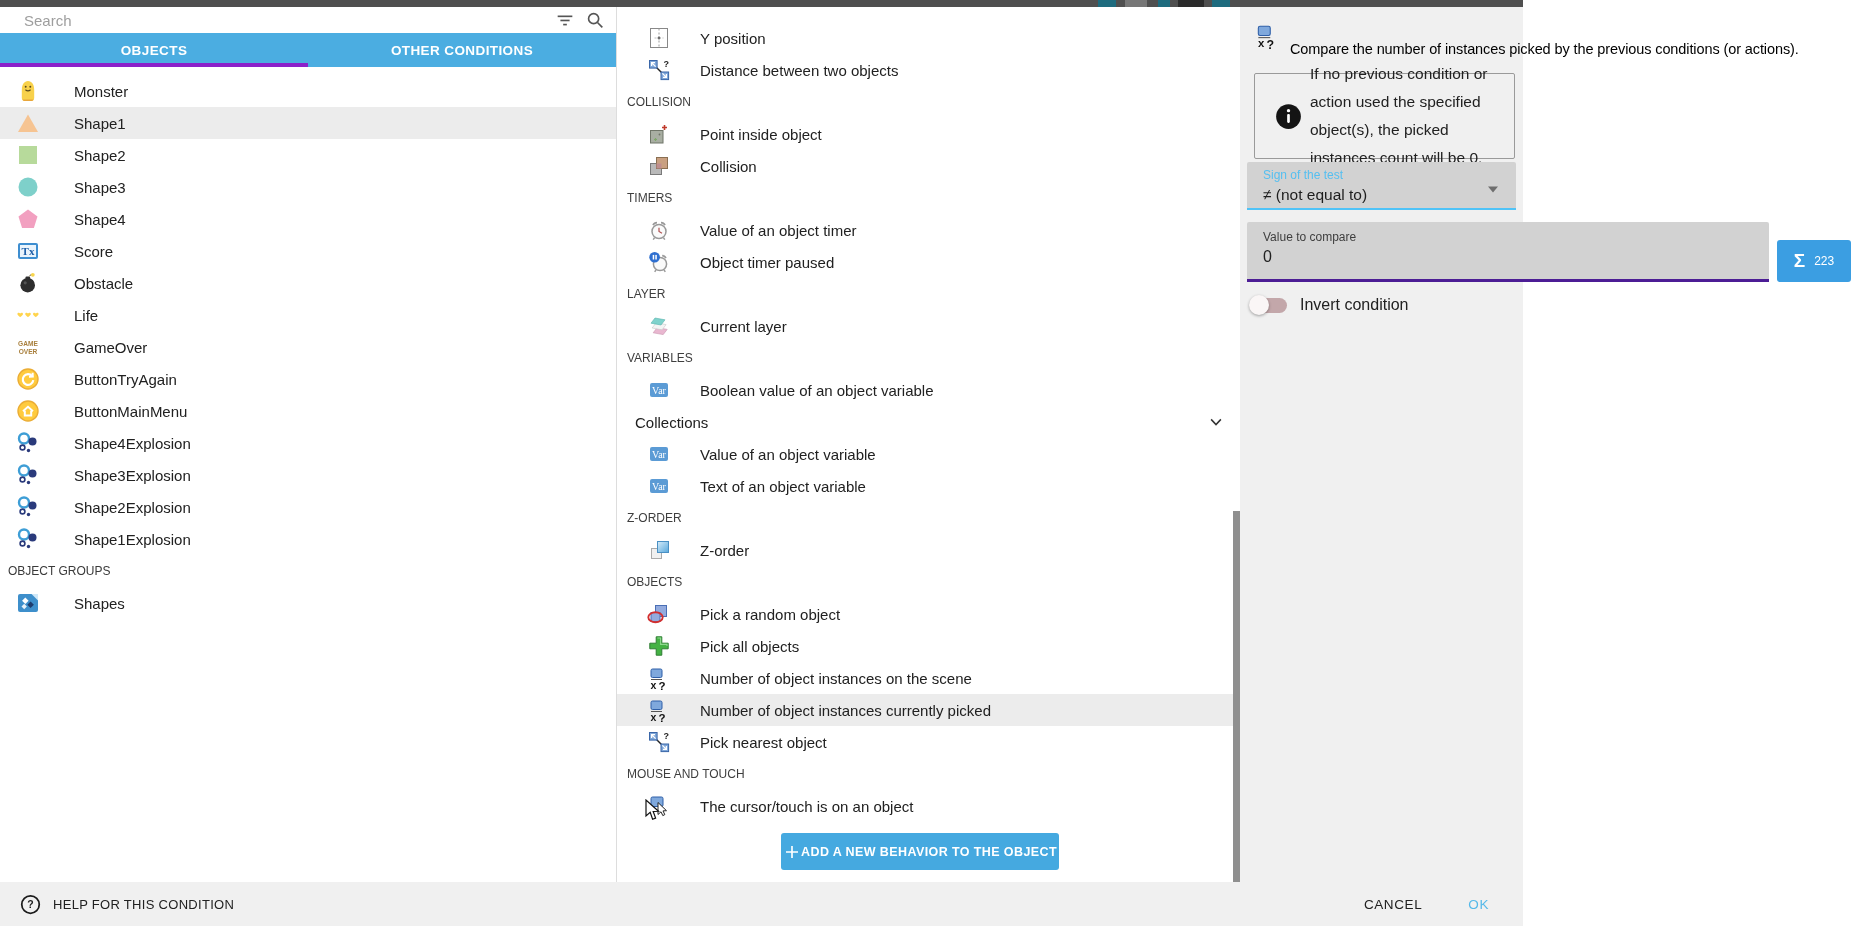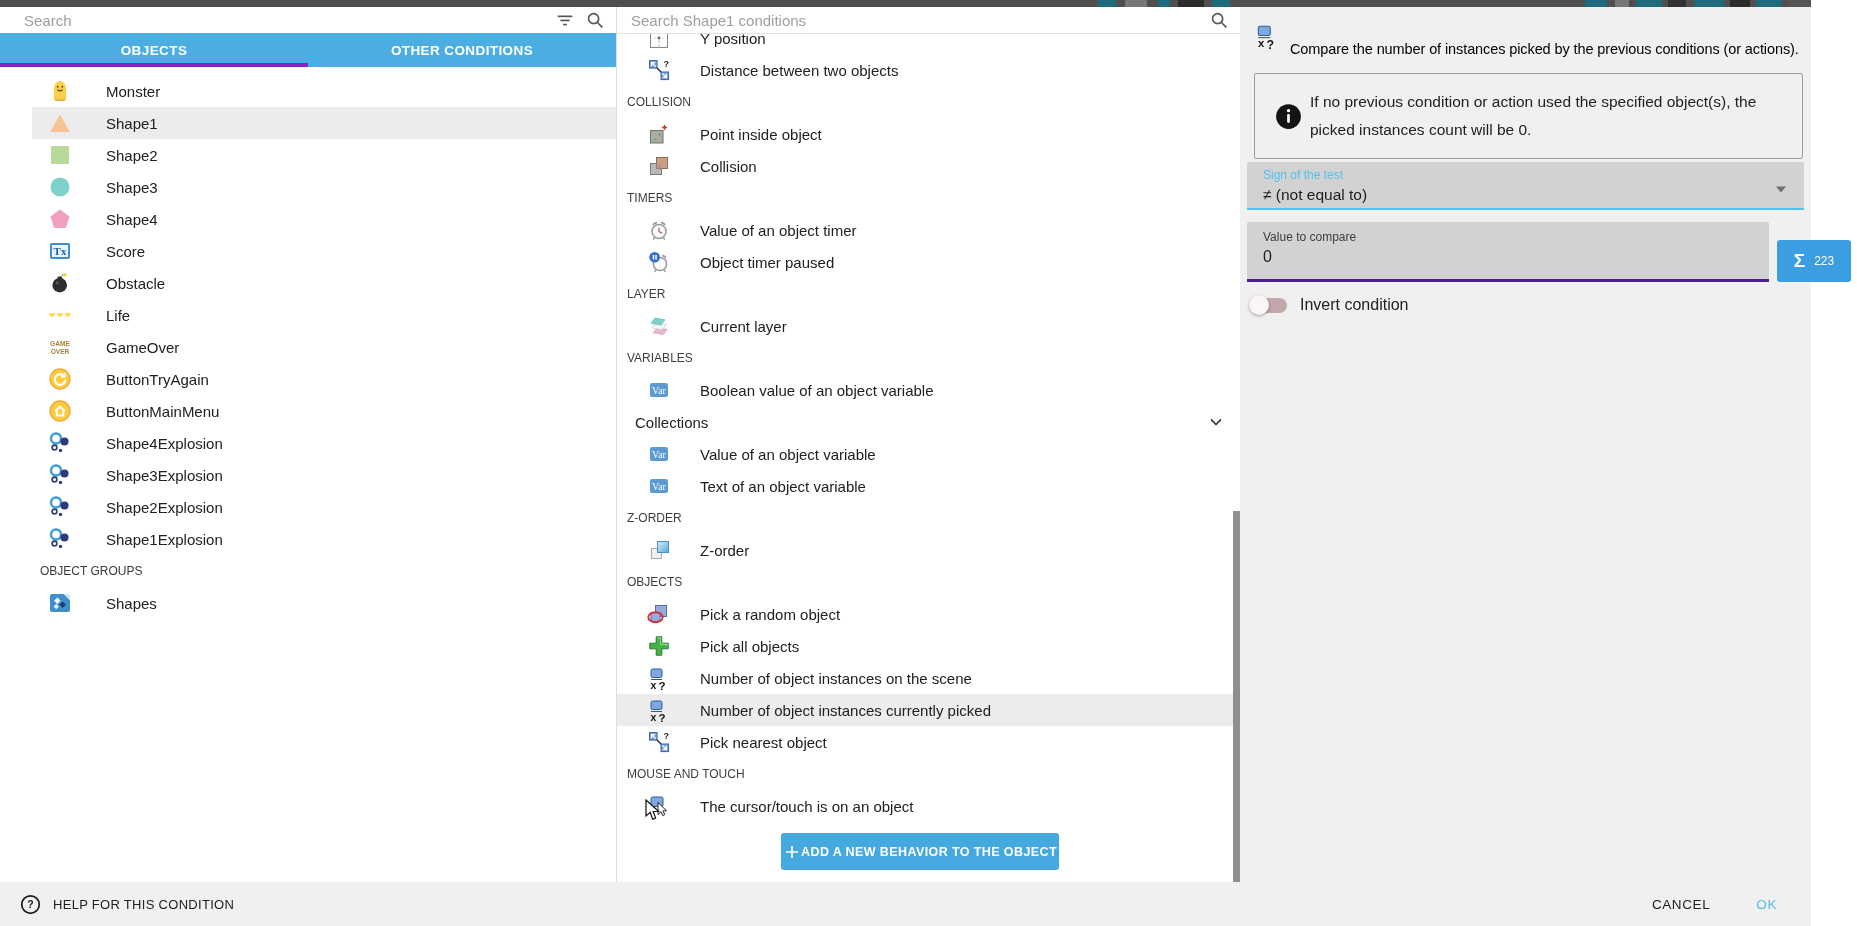--- a/index.html
+++ b/index.html
@@ -1,39 +1,39 @@
 <!DOCTYPE html>
 <html><head>
 <meta charset="utf-8">
 <style>
   * { margin:0; padding:0; box-sizing:border-box; }
   html,body { width:1857px; height:926px; overflow:hidden; background:#fff;
     font-family:"Liberation Sans","DejaVu Sans",sans-serif; }
-  .screen { position:relative; width:1811px; height:926px; background:#fff; }
+  .screen { position:relative; width:1523px; height:926px; background:#fff; }
 
   
   .topstrip { position:absolute; top:0; left:0; right:0; height:7px; background:#4f4f4f; overflow:hidden; }
   .topstrip i { position:absolute; top:0; height:7px; display:block; }
 
   .panels { position:absolute; top:7px; left:0; right:0; bottom:44px; display:flex; }
 
   
   .left { width:617px; background:#fff; border-right:1px solid #ddd; position:relative; flex:none; }
   .lsearch { height:26px; display:flex; align-items:center; padding:0 10px 0 24px; }
   .lsearch input { flex:1; border:none; outline:none; font-size:15px; color:#212121;
     font-family:inherit; background:transparent; }
   .lsearch input::placeholder { color:#9e9e9e; }
   .icn { display:inline-flex; width:24px; height:24px; flex:none; }
   .icn svg { width:100%; height:100%; }
   .icn-sm { width:22px; height:22px; }
   .tabs { height:34px; background:#4badE1; display:flex; position:relative; }
   .tab { flex:1; display:flex; align-items:center; justify-content:center; color:#fff;
     font-size:13.5px; font-weight:bold; letter-spacing:.4px; cursor:pointer; }
   .tab-underline { position:absolute; left:0; bottom:0; width:50%; height:4px; background:#8b20c9; }
-  .objlist { margin-top:8px;margin-left:32px; }
+  .objlist { margin-top:8px; }
   .orow { height:32px; display:flex; align-items:center; }
   .orow.sel { background:#ececec; }
   .orow .icn { margin-left:16px; }
   .olabel { margin-left:34px; font-size:15px; color:#212121; }
   .lhead { height:32px; display:flex; align-items:center; padding-left:8px;
     font-size:12px; color:#3a3a3a; }
 
   
   .middle { width:623px; background:#fff; position:relative; flex:none; overflow:hidden; }
   .msearch { position:absolute; top:0; left:0; right:0; height:27px; background:#fff; z-index:3;
@@ -514,29 +514,20 @@
           <div class="crow">
             <span class="icn">
               <svg viewBox="0 0 24 24">
                 <rect x="4" y="3" width="12" height="9.5" rx="1.5" fill="#7FA8DC" stroke="#2F5FA8"></rect>
                 <path d="M11 8.5 L11 20.5 L14 17.8 L15.8 21.6 L17.8 20.6 L16 16.9 L19.5 16.7 Z" fill="#fff" stroke="#222" stroke-width="1"></path>
               </svg>
             </span>
             <span class="clabel">The cursor/touch is on an object</span>
           </div>
         </div>
-      <div class="msearch">
-        <input type="text" placeholder="Search Shape1 conditions" style="">
-        <span class="icn icn-sm">
-          <svg viewBox="0 0 24 24">
-              <circle cx="10.5" cy="10.5" r="5.5" fill="none" stroke="#555" stroke-width="1.8"></circle>
-              <line x1="14.7" y1="14.7" x2="20" y2="20" stroke="#555" stroke-width="1.8"></line>
-            </svg>
-        </span>
-      </div>
       <button class="addbehavior">
         <span class="icn">
           <svg viewBox="0 0 24 24">
               <path d="M12 4 v16 M4 12 h16" stroke="#fff" stroke-width="2.2" fill="none"></path>
             </svg>
         </span>
         <span>ADD A NEW BEHAVIOR TO THE OBJECT</span>
       </button>
       <div class="scrollthumb"></div>
     </section>

